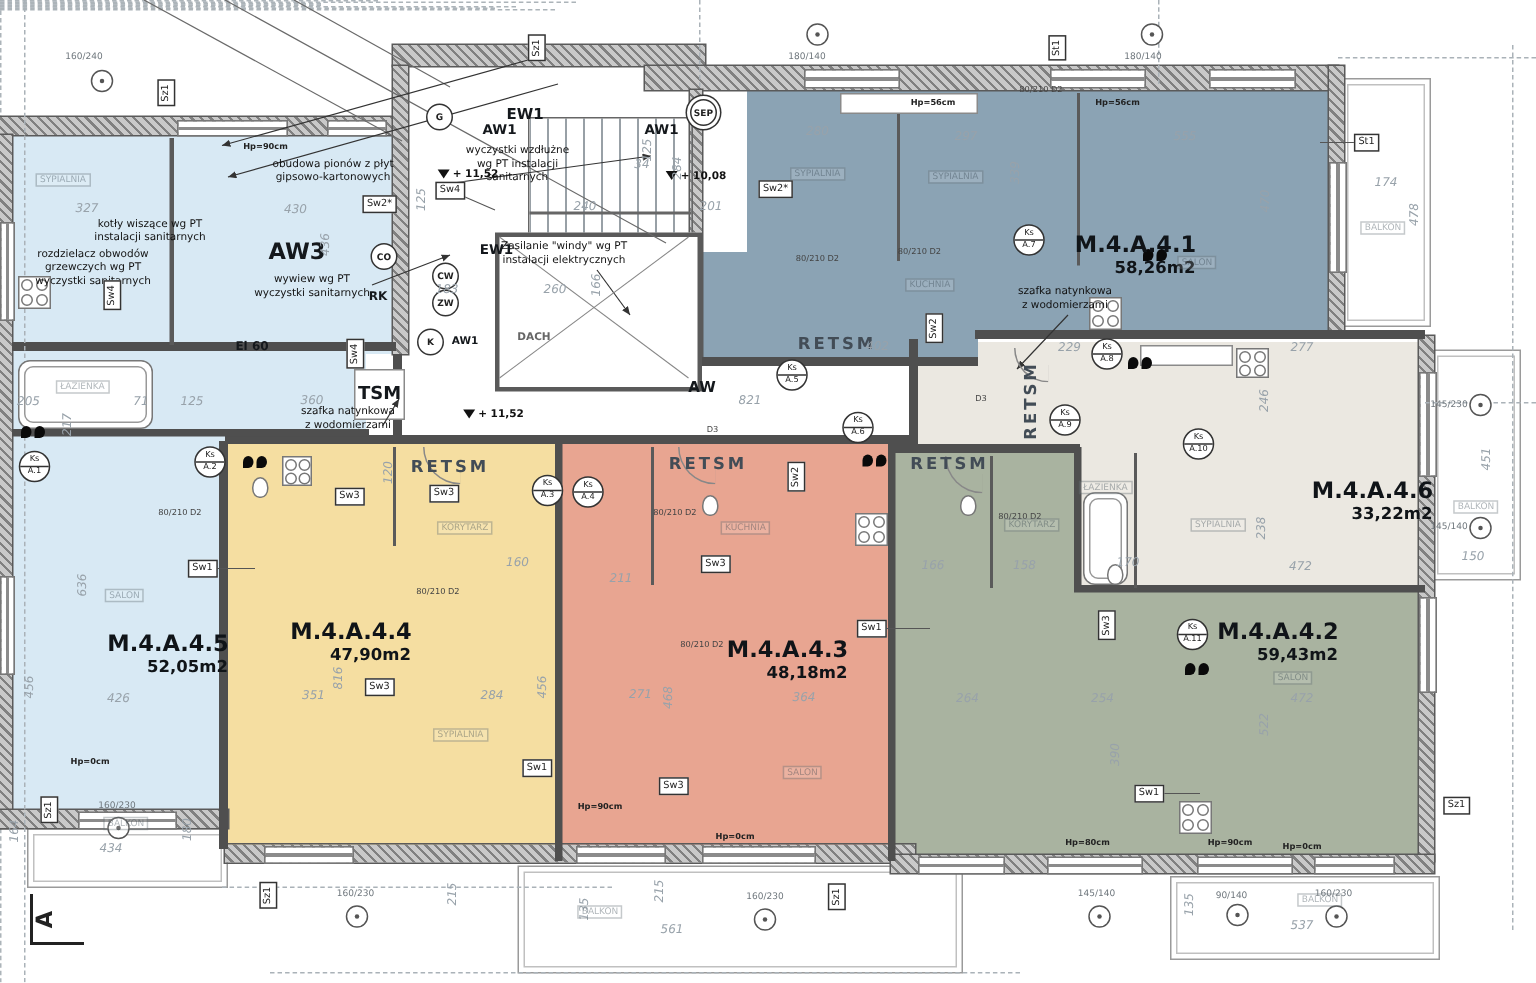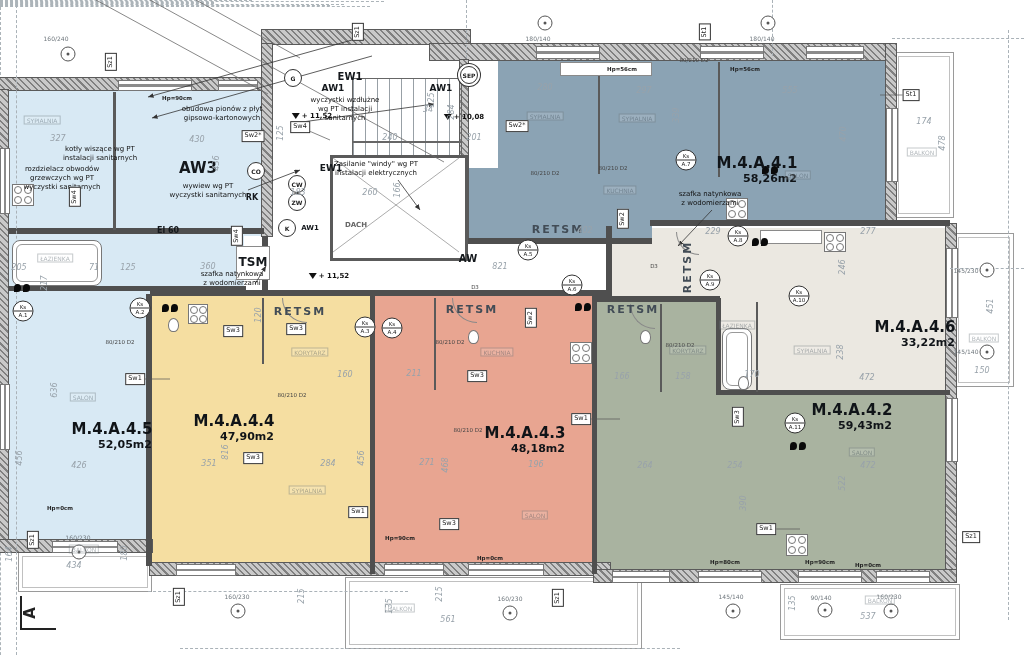--- a/index.html
+++ b/index.html
@@ -254,21 +254,21 @@
     </div>
   <div class="vent" style="left:798px;top:446px">
       <i></i>
       <i></i>
     </div>
 
   <div class="apt" style="left:757px;top:170px">
       <div class="code">M.4.A.4.1</div>
       <div class="area">58,26m2</div>
     </div>
-  <div class="apt" style="left:852px;top:417px">
+  <div class="apt" style="left:852px;top:428px">
       <div class="code">M.4.A.4.2</div>
       <div class="area">59,43m2</div>
     </div>
   <div class="apt" style="left:525px;top:440px">
       <div class="code">M.4.A.4.3</div>
       <div class="area">48,18m2</div>
     </div>
   <div class="apt" style="left:234px;top:428px">
       <div class="code">M.4.A.4.4</div>
       <div class="area">47,90m2</div>
@@ -428,26 +428,26 @@
   <i class="dim" style="left:94px;top:268px">71</i>
   <i class="dim" style="left:128px;top:268px">125</i>
   <i class="dim" style="left:208px;top:267px">360</i>
   <i class="dim v" style="left:55px;top:390px">636</i>
   <i class="dim" style="left:79px;top:466px">426</i>
   <i class="dim v" style="left:20px;top:458px">456</i>
   <i class="dim v" style="left:362px;top:458px">456</i>
   <i class="dim v" style="left:446px;top:465px">468</i>
   <i class="dim v" style="left:259px;top:315px">120</i>
   <i class="dim" style="left:345px;top:375px">160</i>
-  <i class="dim" style="left:414px;top:374px">211</i>
+  <i class="dim" style="left:414px;top:386px">211</i>
   <i class="dim" style="left:209px;top:464px">351</i>
   <i class="dim v" style="left:226px;top:452px">816</i>
   <i class="dim" style="left:328px;top:464px">284</i>
   <i class="dim" style="left:427px;top:463px">271</i>
-  <i class="dim" style="left:536px;top:465px">196</i>
+  <i class="dim" style="left:536px;top:465px">364</i>
   <i class="dim" style="left:622px;top:377px">166</i>
   <i class="dim" style="left:683px;top:377px">158</i>
   <i class="dim" style="left:645px;top:466px">264</i>
   <i class="dim" style="left:735px;top:466px">254</i>
   <i class="dim" style="left:868px;top:466px">472</i>
   <i class="dim" style="left:867px;top:378px">472</i>
   <i class="dim v" style="left:744px;top:503px">390</i>
   <i class="dim v" style="left:843px;top:483px">522</i>
   <i class="dim" style="left:713px;top:232px">229</i>
   <i class="dim" style="left:868px;top:232px">277</i>

